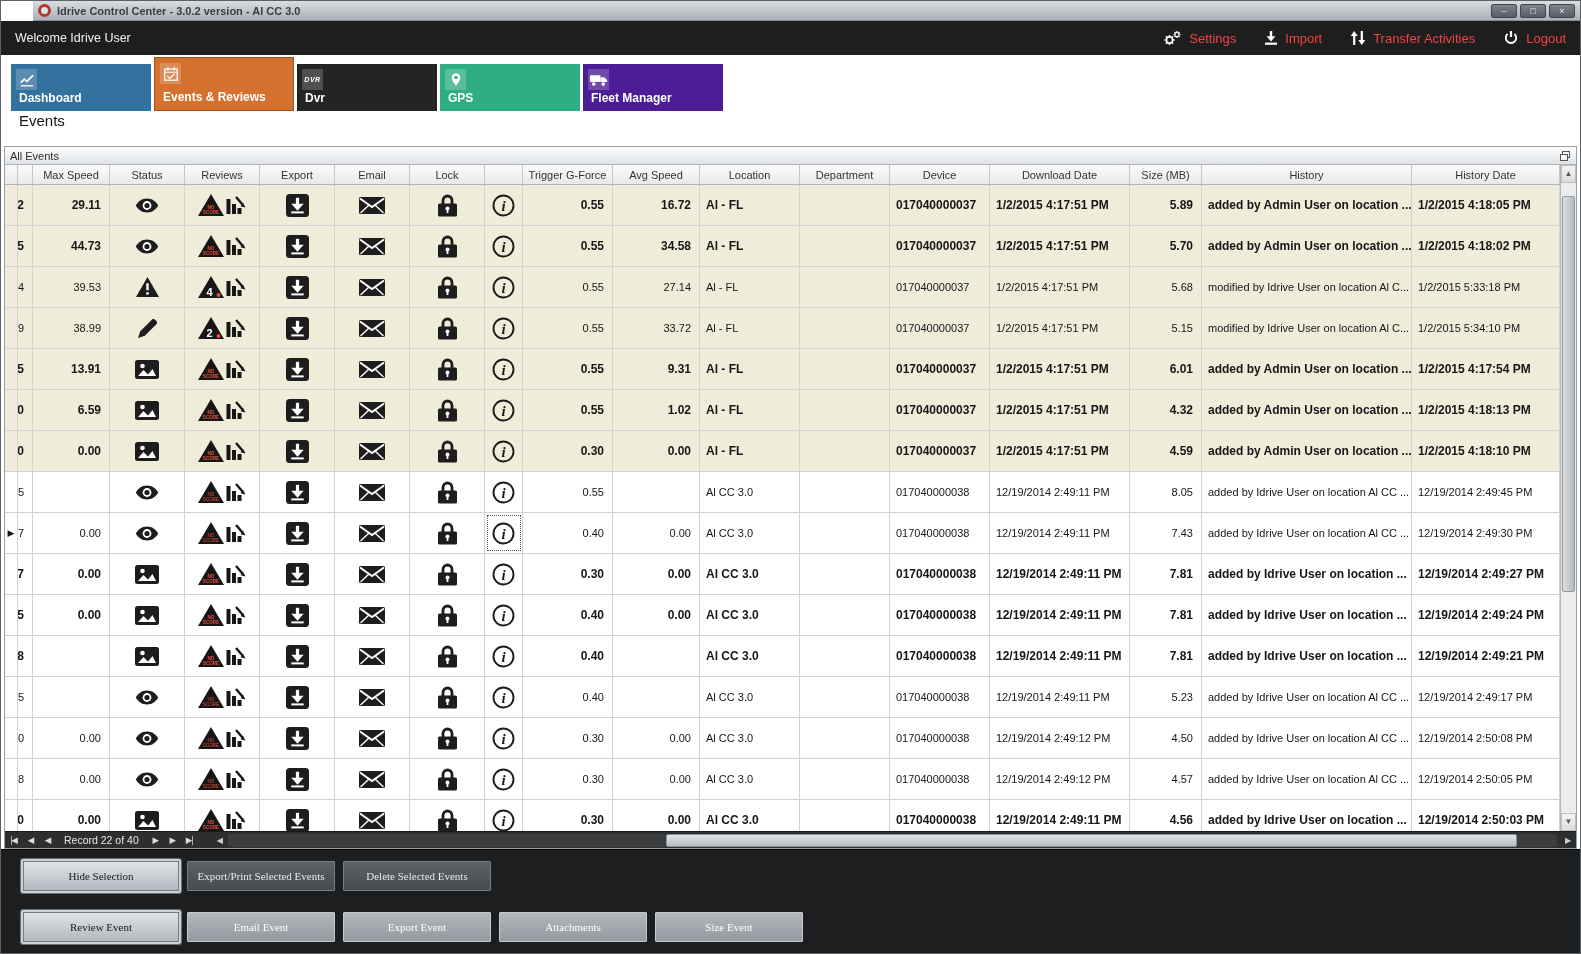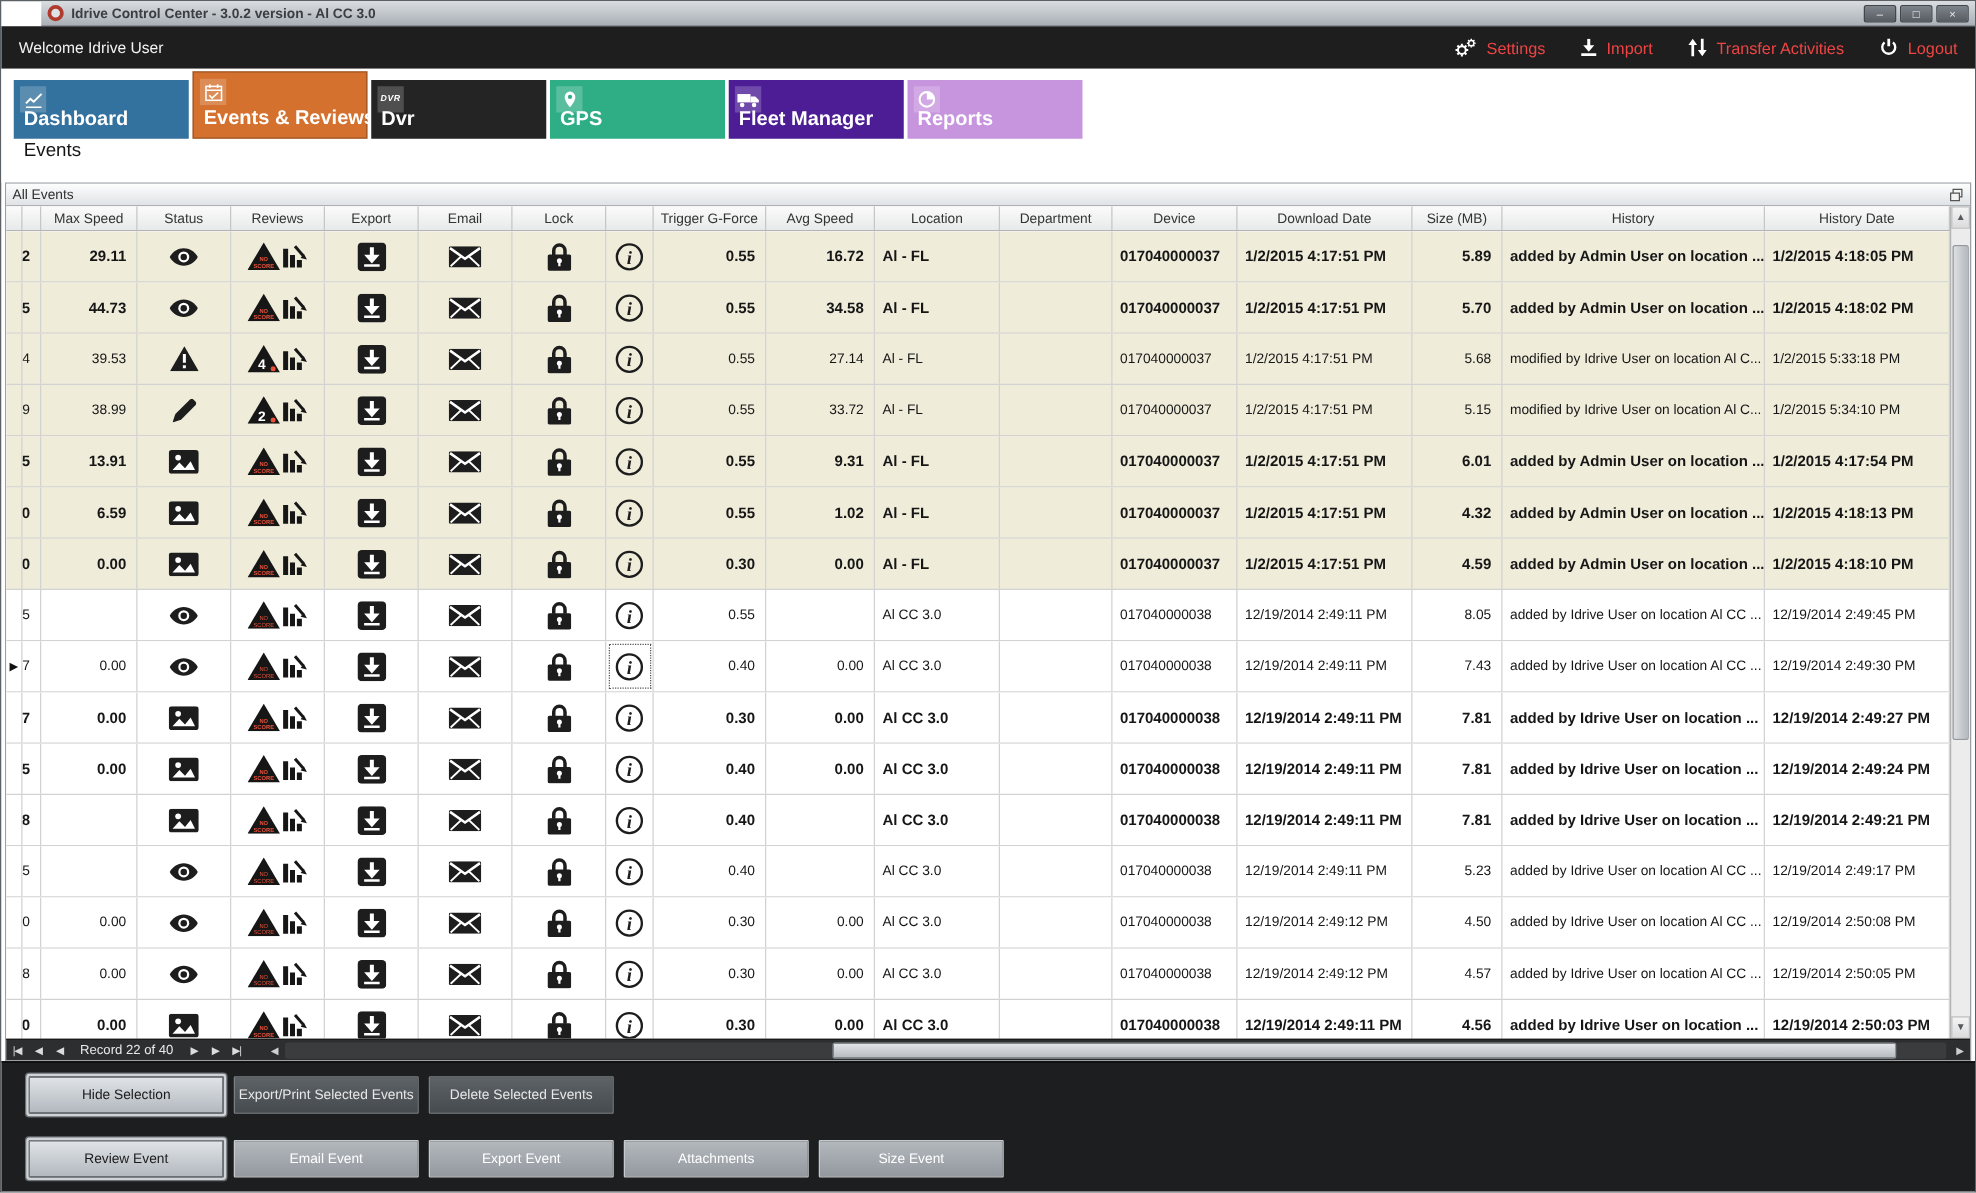--- a/index.html
+++ b/index.html
@@ -18,21 +18,21 @@
   .welcome { font-size:12.5px; color:#f2f2f2; }
   .topbar-actions { margin-left:auto; display:flex; align-items:center; gap:28px; }
   .topbar-action { display:flex; align-items:center; gap:7px; font-size:13px; color:#ef4444; cursor:pointer; }
   .topbar-action svg { display:block; }
 
   
   .tabstrip { height:57px; flex:0 0 57px; background:#fff; display:flex; align-items:flex-end; gap:3px; padding:0 0 1px 10px; }
   .tab { width:140px; height:47px; position:relative; color:#fff; cursor:pointer; }
   .tab.active { height:54px; border:1px solid rgba(0,0,0,.28); }
   .tab-icon { position:absolute; left:5px; top:5px; width:21px; height:21px; background:rgba(255,255,255,.2); display:flex; align-items:center; justify-content:center; }
-  .tab-label { position:absolute; left:8px; bottom:6px; font-size:16px; font-weight:bold; white-space:nowrap; }
+  .tab-label { position:absolute; left:8px; bottom:6px; font-size:12px; font-weight:bold; white-space:nowrap; }
   .dvr-logo { font-size:7px; font-weight:bold; font-style:italic; color:#fff; letter-spacing:.5px; }
 
   
   .page-title-row { flex:0 0 34px; background:#fff; display:flex; padding:0 0 6px 18px; }
   .page-title { font-size:15px; color:#151515; }
 
   .panel { flex:1; display:flex; flex-direction:column; margin:0 3px; border:1px solid #9aa0a5; min-height:0; }
   .panel-header { flex:0 0 18px; background:linear-gradient(#fdfdfd,#dfe3e6); border-bottom:1px solid #aeb2b6; display:flex; align-items:center; padding:0 5px; }
   .panel-title { font-size:11px; color:#2e2e2e; }
   .panel-header-icon { margin-left:auto; cursor:pointer; display:flex; }
@@ -66,21 +66,21 @@
   .pager-label { font-size:10.5px; margin:0 8px; white-space:nowrap; }
   .hscroll { flex:1; display:flex; align-items:center; height:100%; margin-left:14px; }
   .hs-arrow { flex:0 0 16px; text-align:center; font-size:8px; color:#cfcfcf; cursor:pointer; }
   .hs-track { flex:1; position:relative; height:13px; background:#3a3c3e; margin-right:3px; border-radius:2px; }
   .hs-thumb { position:absolute; left:33%; width:64%; top:0; height:13px; background:linear-gradient(#e2e5e8,#b6bbc0); border:1px solid #8e9398; border-radius:2px; cursor:grab; }
 
   
   .bottom { flex:0 0 104px; background:#1c1e1f; border-top:1px solid #000; padding-top:11px; }
   .btn-row { display:flex; gap:8px; margin-left:22px; }
   .btn-row + .btn-row { margin-top:21px; }
-  .abtn { height:30px; font-size:11px; font-family:Liberation Sans, sans-serif; cursor:pointer; border-radius:1px; }
+  .abtn { height:30px; font-size:11px; font-family:Liberation Serif, serif; cursor:pointer; border-radius:1px; }
   .abtn.w1 { width:156px; } .abtn.w2 { width:148px; }
   .abtn.dark { background:linear-gradient(#5d6266,#464b4f); color:#e8e8e8; border:1px solid #797e82; }
   .abtn.mid { background:linear-gradient(#b3b8bd,#93999f); color:#fff; border:1px solid #c6cacd; }
   .abtn.light { background:linear-gradient(#e0e4e8,#b2b8be); color:#1a1a1a; border:1px solid #767b80; box-shadow:0 0 0 2px #cfd3d7, 0 0 0 3px #6a6f74; }
 </style>
 </head>
 <body>
 
 <div class="window">
 
@@ -191,31 +191,20 @@
             <svg width="19" height="14" viewBox="0 0 20 14" fill="#fff">
               <rect x="1" y="2" width="11" height="7"></rect>
               <path d="M12 4h4l3 3v2h-7z"></path>
               <circle cx="5" cy="11.3" r="1.9"></circle>
               <circle cx="15" cy="11.3" r="1.9"></circle>
             </svg>
           </span>
         </span>
         <span class="tab-label">Fleet Manager</span>
       </div>
-      <div class="tab" style="background: rgb(199, 148, 222);">
-        <span class="tab-icon">
-          <span class="icon">
-            <svg width="15" height="15" viewBox="0 0 18 18">
-              <circle cx="9" cy="9" r="7" fill="none" stroke="#fff" stroke-width="2"></circle>
-              <path d="M9 9V2a7 7 0 017 7z" fill="#fff"></path>
-            </svg>
-          </span>
-        </span>
-        <span class="tab-label">Reports</span>
-      </div>
     </div>
 
   <div class="page-title-row">
     <div class="page-title">Events</div>
   </div>
 
   <div class="panel">
     <div class="panel-header">
       <div class="panel-title">All Events</div>
       <div class="panel-header-icon">

